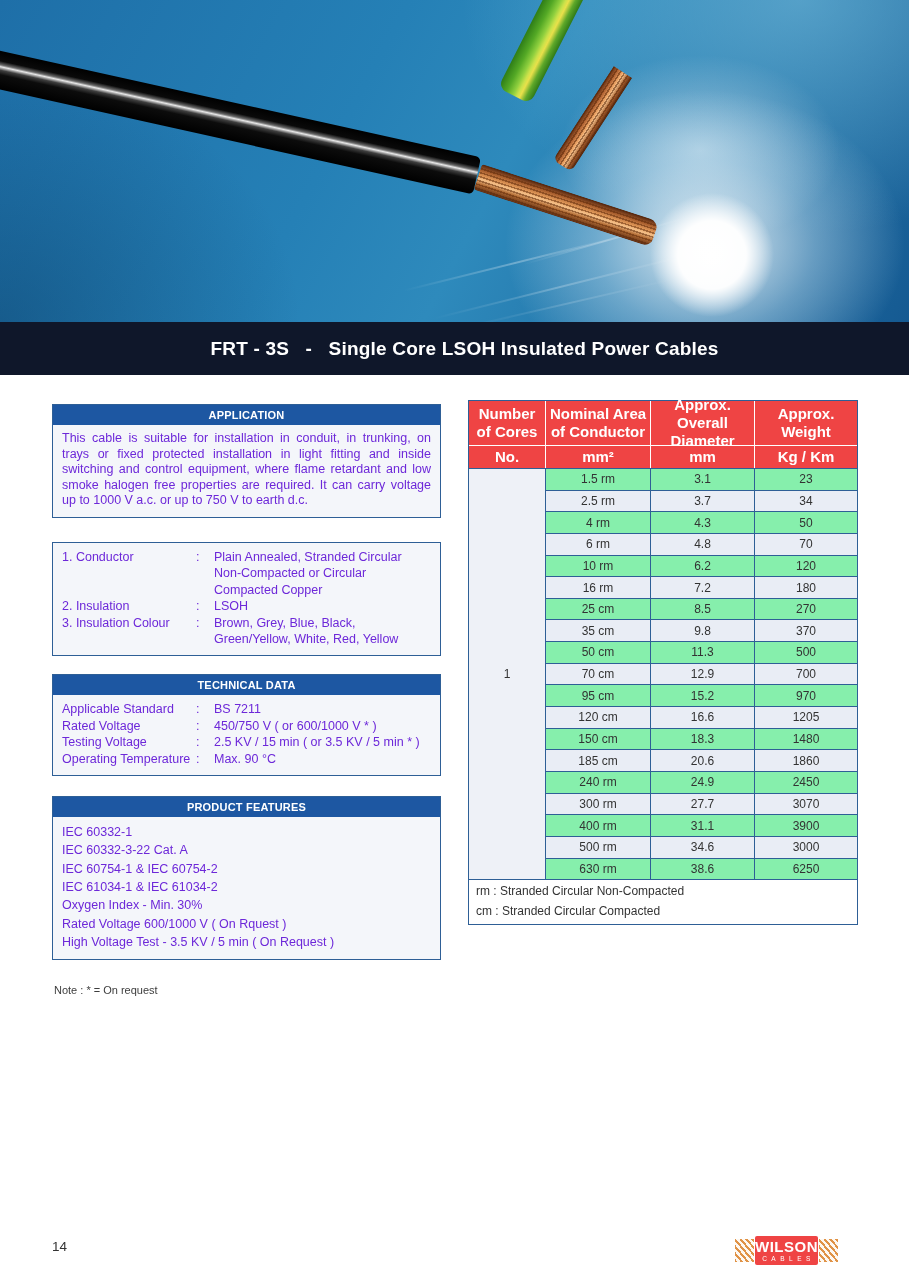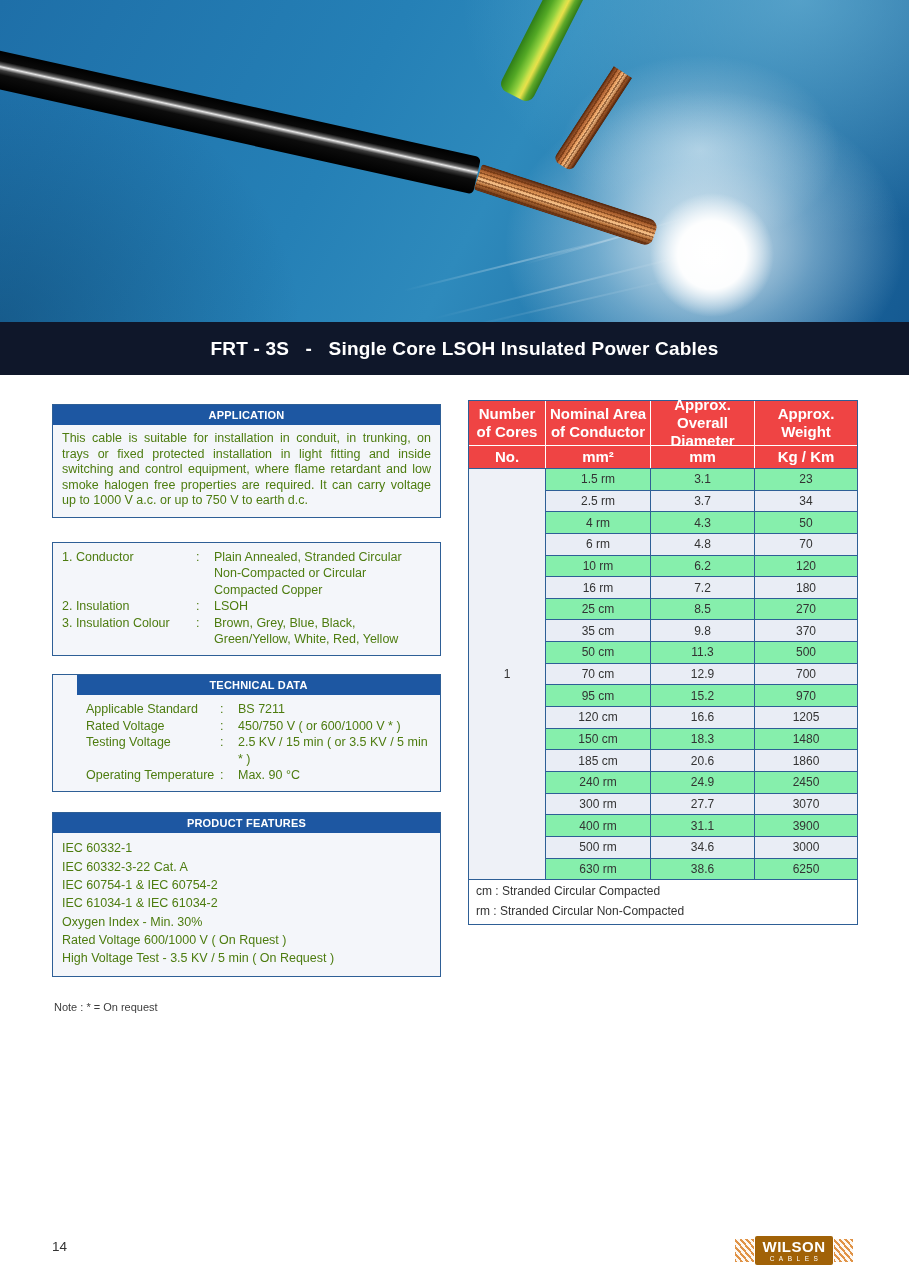--- a/index.html
+++ b/index.html
@@ -48,28 +48,28 @@
   
   .title-bar { position:absolute; left:0; top:322px; width:909px; height:53px; background:#0f172a;
     color:#fff; display:flex; align-items:center; justify-content:center;
     font-size:19px; font-weight:bold; white-space:pre; letter-spacing:.2px;padding-left:20px; }
 
   
   .left-col { position:absolute; left:52px; top:404px; width:389px; }
   .panel { border:1px solid #2e5f96; margin-bottom:24px; background:#f4f6fa; }
   .panel-head { background:#1d57a2; color:#fff; text-align:center; font-weight:bold;
     font-size:11px; padding:4px 2px; letter-spacing:.2px; }
-  .panel-body { padding:6px 9px 8px; font-size:12.5px; color:#4d7c0f; }
+  .panel-body { padding:6px 9px 8px; font-size:12.5px; color:#6d28d9; }
   .p-app { line-height:15.6px; text-align:justify; }
   .kv-row { display:grid; grid-template-columns:134px 12px 1fr; line-height:16.4px; }
   .kv-row .val { padding-left:6px; }
   .feat-line { line-height:18.3px; }
   .note { font-size:11px; color:#3d3d3d; margin-top:8px; padding-left:2px; }
   .m-construction { margin-bottom:18px; }
-  .m-technical { margin-bottom:20px;padding-left:24px; }
+  .m-technical { margin-bottom:20px; }
 
   
   .table-wrap { position:absolute; left:468px; top:400px; width:390px; font-size:12px; color:#333; }
   .thead { display:grid; grid-template-columns:76px 104px 103px 1fr; grid-template-rows:44px 22px;
     gap:1px; background:#ffffff; border:1px solid #2e5f96; }
   .th { background:#ef4444; color:#fff; font-weight:bold; font-size:15px;
     display:flex; align-items:center; justify-content:center; text-align:center;
     white-space:pre-line; line-height:1.2; }
   .tbody { display:grid; grid-template-columns:76px 104px 103px 1fr; grid-auto-rows:20.65px;
     gap:1px; background:#2e5f96; border:1px solid #2e5f96; border-top:0; }
@@ -78,21 +78,21 @@
   .cores-cell { grid-column:1; grid-row:1 / span 19; background:#eef1f7 !important;
     display:flex; align-items:center; justify-content:center; }
   .tfoot { border:1px solid #2e5f96; border-top:0; padding:1px 7px 3px; background:#fff; }
   .tfoot div { line-height:20px; }
 
   
   .page-num { position:absolute; left:52px; top:1239px; font-size:13.5px; color:#333; }
   .logo { position:absolute; left:735px; top:1236px; display:flex; align-items:center; }
   .wing { width:19px; height:23px;
     background:repeating-linear-gradient(50deg, #e09347 0 2px, #fdf8f2 2px 4.5px); }
-  .logo-box { width:78px; height:29px; background:#a16207; border-radius:2px; margin:0 1px;
+  .logo-box { width:63px; height:29px; background:#ef4444; border-radius:2px; margin:0 1px;
     display:flex; flex-direction:column; align-items:center; justify-content:center; }
   .logo-brand { color:#fff; font-weight:bold; font-size:15px; line-height:13px; letter-spacing:.5px; }
   .logo-sub { color:#fff; font-size:6.5px; letter-spacing:4.5px; margin-top:2px; line-height:7px;
     padding-left:4px; }
 </style>
 </head>
 <body>
 
 <div class="page">
 
@@ -294,23 +294,23 @@
         <div class="td">34.6</div>
         <div class="td">3000</div>
 
         <div class="td">630 rm</div>
         <div class="td">38.6</div>
         <div class="td">6250</div>
 
     </div>
     <div class="tfoot">
 
+        <div>rm : Stranded Circular Non-Compacted</div>
+
         <div>cm : Stranded Circular Compacted</div>
-
-        <div>rm : Stranded Circular Non-Compacted</div>
 
     </div>
   </div>
 
   <div class="page-num">14</div>
   <div class="logo">
     <div class="wing"></div>
     <div class="logo-box">
       <div class="logo-brand">WILSON</div>
       <div class="logo-sub">CABLES</div>

